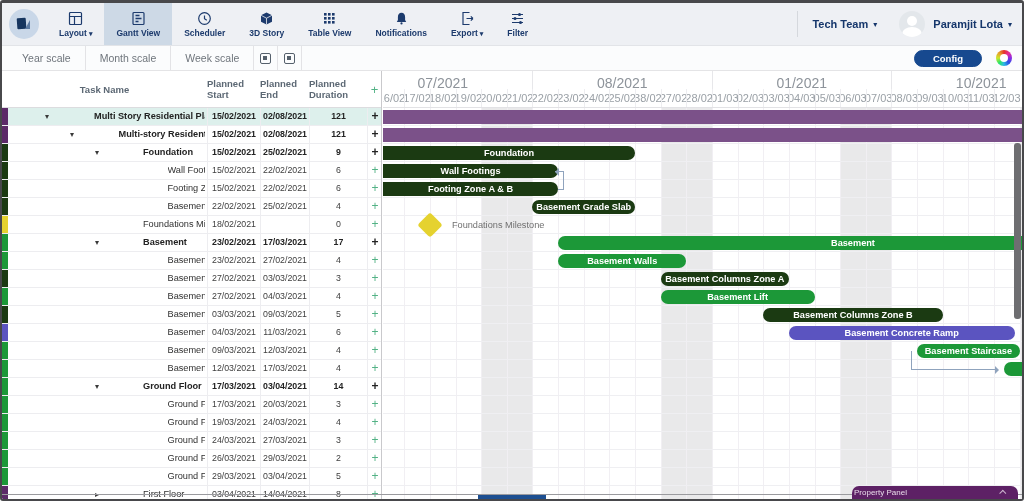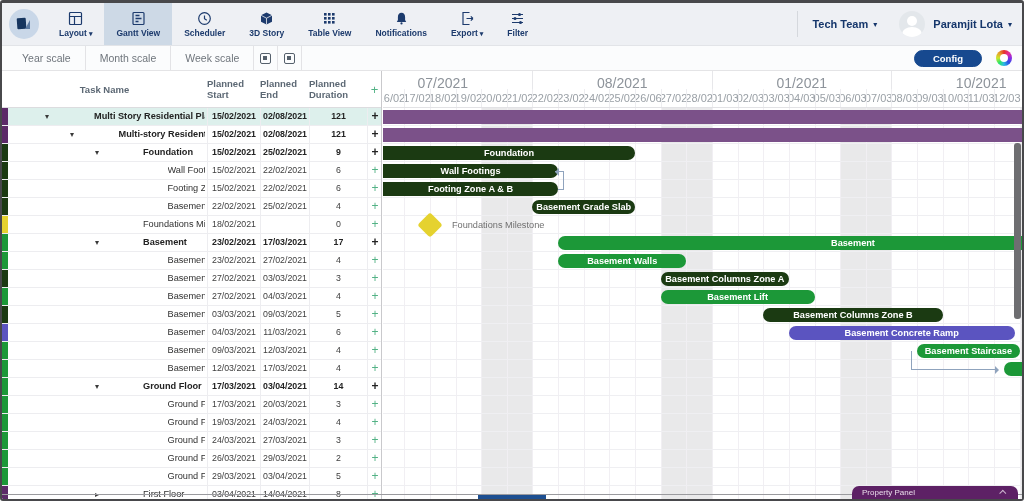--- a/index.html
+++ b/index.html
@@ -70,21 +70,21 @@
   .bar.clip-l{border-top-left-radius:0;border-bottom-left-radius:0;}
   .milestone{position:absolute;width:18px;height:18px;border-radius:3px;transform:rotate(45deg);z-index:2;cursor:pointer;}
   .ms-label{position:absolute;font-size:9.2px;color:#707070;white-space:nowrap;z-index:2;}
   .conn{position:absolute;background:#8fa3bd;z-index:3;}
   .conn-arrow{position:absolute;width:0;height:0;z-index:3;}
 
   
   .v-thumb{position:absolute;right:1px;top:72px;width:7px;height:176px;border-radius:3px;background:#6e6e71;z-index:6;cursor:pointer;}
   .bottom-line{position:absolute;left:0;right:0;bottom:4px;height:1px;background:#9a9a9e;z-index:5;}
   .h-thumb{position:absolute;left:476px;bottom:0;width:68px;height:4px;background:#1d4f91;z-index:7;cursor:pointer;}
-  .prop-panel{position:absolute;left:850px;bottom:0;width:166px;height:13px;background:#5d2165;border-radius:7px 7px 0 0;z-index:7;display:flex;align-items:center;color:#e9dcea;font-size:8px;padding-left:10px;cursor:pointer;}
+  .prop-panel{position:absolute;left:850px;bottom:0;width:166px;height:13px;background:#5d2165;border-radius:7px 7px 0 0;z-index:7;display:flex;align-items:center;color:#e9dcea;font-size:8px;padding-left:2px;cursor:pointer;}
   .pp-chev{margin-left:auto;margin-right:12px;width:5px;height:5px;border-left:1.2px solid #cdb6cf;border-top:1.2px solid #cdb6cf;transform:rotate(45deg) translateY(1px);}
 </style>
 </head>
 <body>
 
 <div class="frame">
 
   <div class="topbar">
     <div class="logo-wrap">
       <div class="logo">
@@ -438,21 +438,21 @@
           <span class="day-label" style="left:136.66px">21/02</span>
           <span class="day-tick" style="left:123.84px"></span>
           <span class="day-label" style="left:162.3px">22/02</span>
           <span class="day-tick" style="left:149.48000000000002px"></span>
           <span class="day-label" style="left:187.94px">23/02</span>
           <span class="day-tick" style="left:175.12px"></span>
           <span class="day-label" style="left:213.57999999999998px">24/02</span>
           <span class="day-tick" style="left:200.76px"></span>
           <span class="day-label" style="left:239.21999999999997px">25/02</span>
           <span class="day-tick" style="left:226.39999999999998px"></span>
-          <span class="day-label" style="left:264.86px">26/06</span>
+          <span class="day-label" style="left:264.86px">38/02</span>
           <span class="day-tick" style="left:252.04000000000002px"></span>
           <span class="day-label" style="left:290.5px">27/02</span>
           <span class="day-tick" style="left:277.68px"></span>
           <span class="day-label" style="left:316.14px">28/02</span>
           <span class="day-tick" style="left:303.32px"></span>
           <span class="day-label" style="left:341.78000000000003px">01/03</span>
           <span class="day-tick" style="left:328.96000000000004px"></span>
           <span class="day-label" style="left:367.42px">02/03</span>
           <span class="day-tick" style="left:354.6px"></span>
           <span class="day-label" style="left:393.06px">03/03</span>

